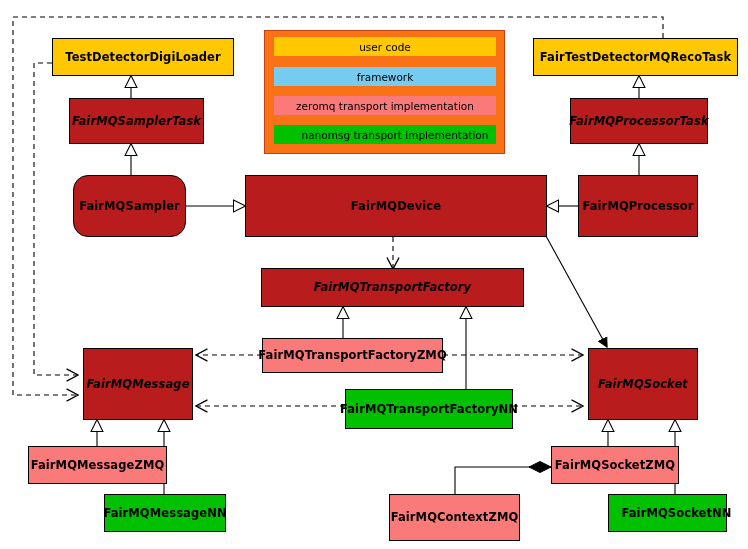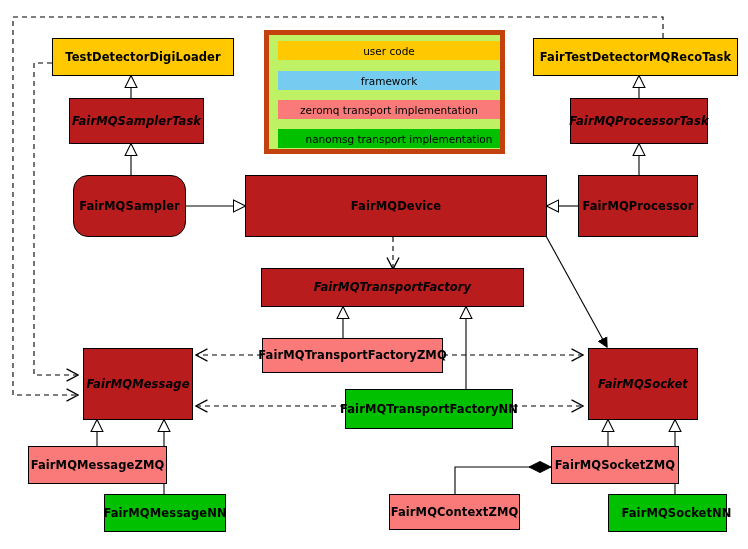--- a/index.html
+++ b/index.html
@@ -21,22 +21,22 @@
   .box.abstract{font-style:italic;}
   .c-user{background:#FFC800;}
   .c-frame{background:#b91c1c;}
   .c-zmq{background:#FA7A7A;}
   .c-nn{background:#00C000;}
 
   
   #legend{
     position:absolute;
     box-sizing:border-box;
-    border:5px solid #c2410c;
-    background:#bef264;
+    border:1px solid #c2410c;
+    background:#f97316;
   }
   .legend-row{
     position:absolute;
     box-sizing:border-box;
     display:flex;align-items:center;justify-content:center;
     font-size:10.5px;
     font-weight:normal;
     color:#000;
   }
 </style>
@@ -178,17 +178,17 @@
   </div>
 
   <div class="box c-zmq" style="left:551px;top:446px;width:128px;height:38px;">
     <span>FairMQSocketZMQ</span>
   </div>
 
   <div class="box c-nn" style="left:608px;top:494px;width:119px;height:38px;padding-left:18px;">
     <span>FairMQSocketNN</span>
   </div>
 
-  <div class="box c-zmq" style="left:389px;top:494px;width:131px;height:36px;">
+  <div class="box c-zmq" style="left:389px;top:494px;width:131px;height:47px;">
     <span>FairMQContextZMQ</span>
   </div>
 
 </div>
 
 </body></html>

